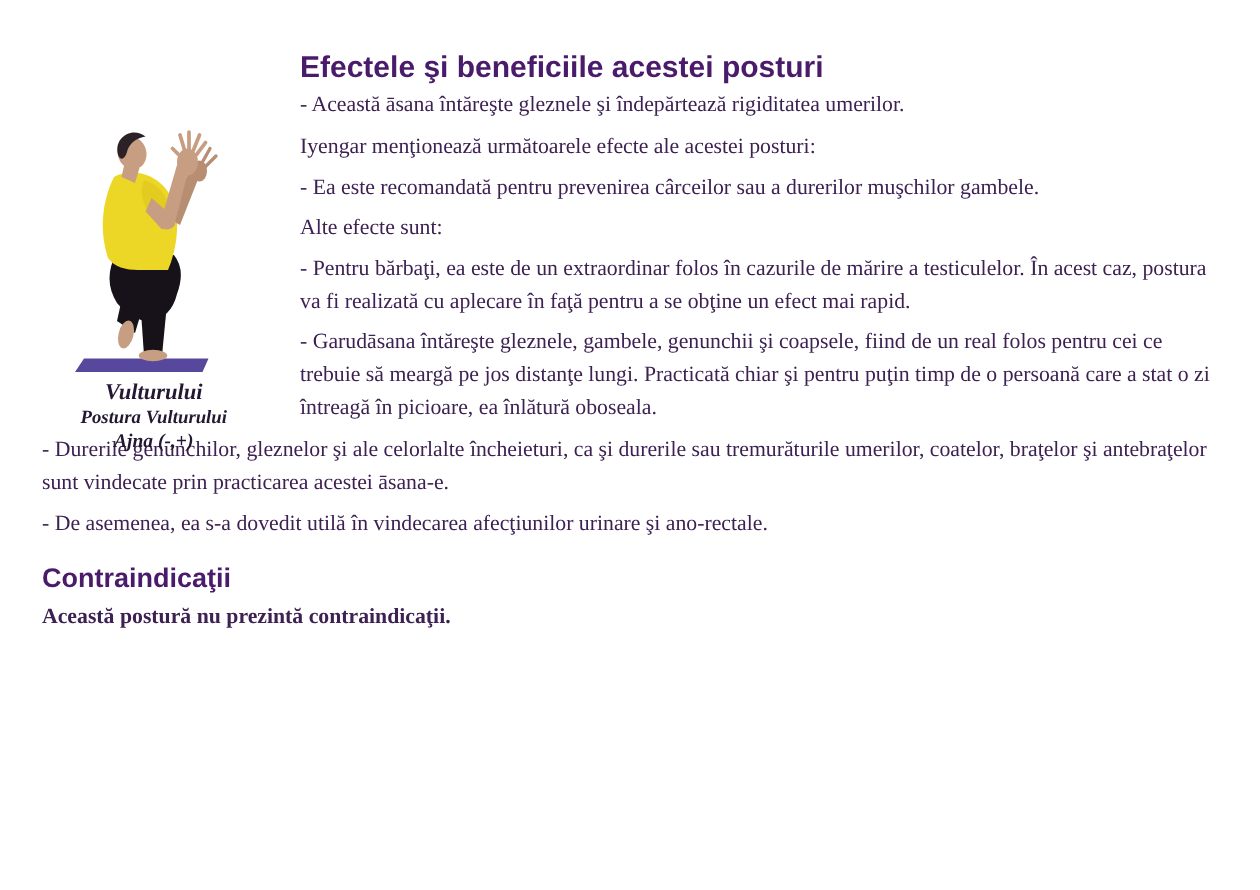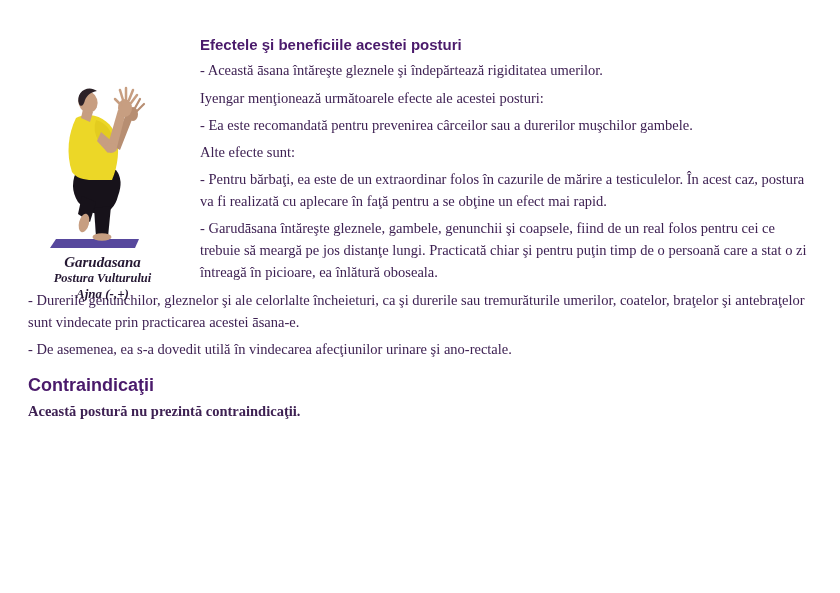--- a/index.html
+++ b/index.html
@@ -1,21 +1,21 @@
 <!DOCTYPE html>
 <html><head>
 <meta charset="utf-8">
 <style>
   html,body{margin:0;padding:0;background:#ffffff;}
   body{width:840px;height:593px;overflow:hidden;font-family:"Liberation Serif",serif;}
   .page{position:relative;width:840px;height:593px;box-sizing:border-box;padding:36px 28px 0 28px;background:#ffffff;}
 
   .col{margin-left:172px;}
   .title{font-family:"Liberation Sans",sans-serif;font-size:15px;font-weight:bold;color:#4a1a6b;text-align:center;margin:0 0 14px 0;line-height:18px;}
-  .heading{font-family:"Liberation Sans",sans-serif;font-size:15px;font-weight:bold;color:#4a1a6b;margin:0;line-height:18px;}
+  .heading{font-family:"Liberation Sans",sans-serif;font-size:20px;font-weight:bold;color:#4a1a6b;margin:0;line-height:18px;}
   p.body{font-size:14.5px;color:#3e2153;line-height:22px;margin:5px 0 0 0;}
   p.body.first{margin-top:6px;}
   .wide{margin-top:6px;}
   .contra-heading{font-family:"Liberation Sans",sans-serif;font-size:18px;font-weight:bold;color:#4a1a6b;margin:16px 0 0 0;line-height:18px;}
   p.contra-text{margin-top:6px;font-weight:bold;}
 
   figure.pose-figure{position:absolute;left:30px;top:84px;width:145px;margin:0;text-align:center;}
   figure.pose-figure svg{display:block;margin:0 auto;}
   figcaption{margin-top:2px;color:#241732;font-family:"Liberation Serif",serif;font-style:italic;font-weight:bold;}
   .cap1{font-size:15px;line-height:17px;}
@@ -68,21 +68,21 @@
       <ellipse cx="87" cy="24" rx="7" ry="9" fill="#c79e81"></ellipse>
       <g stroke="#c79e81" stroke-width="2.5" stroke-linecap="round">
         <line x1="85" y1="16" x2="82" y2="6"></line>
         <line x1="88" y1="15" x2="88" y2="4"></line>
         <line x1="91" y1="16" x2="95" y2="6"></line>
         <line x1="93" y1="19" x2="99" y2="11"></line>
         <line x1="83" y1="21" x2="77" y2="15"></line>
       </g>
     </svg>
     <figcaption>
-      <div class="cap1">Garudasana</div>
+      <div class="cap1">Vulturului</div>
       <div class="cap2">Postura Vulturului</div>
       <div class="cap3">Ajna (-,+)</div>
     </figcaption>
   </figure>
 
   <div class="col">
     <h2 class="heading">Efectele şi beneficiile acestei posturi</h2>
     <p class="body">- Această āsana întăreşte gleznele şi îndepărtează rigiditatea umerilor.</p>
     <p class="body first">Iyengar menţionează următoarele efecte ale acestei posturi:</p>
     <p class="body">- Ea este recomandată pentru prevenirea cârceilor sau a durerilor muşchilor gambele.</p>

